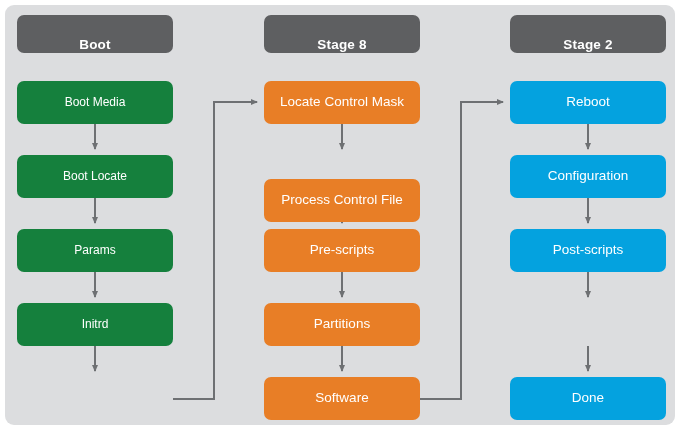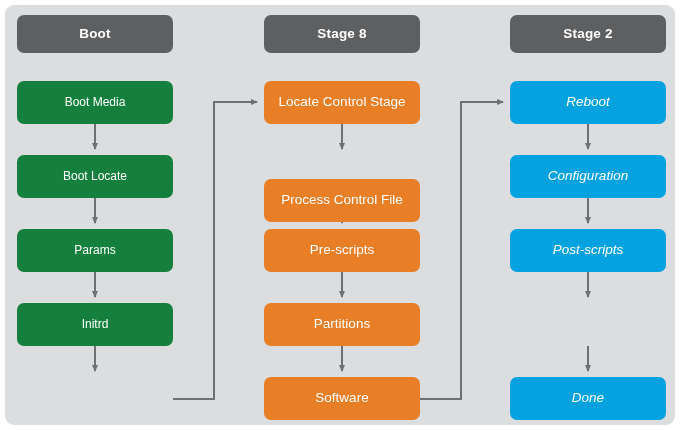--- a/index.html
+++ b/index.html
@@ -53,24 +53,25 @@
     width: 100%;
     padding: 0 6px;
     box-sizing: border-box;
   }
   .header-node {
     height: 38px;
     background: #5e5f61;
     font-size: 13.5px;
     font-weight: bold;
     letter-spacing: 0.2px;
+    align-items: flex-end;
   }
   .stage-green  { background: #15803d; font-size: 12px; }
   .stage-orange { background: #e87e26; font-size: 13.5px; }
-  .stage-blue   { background: #04a2df; font-size: 13.5px; font-style: italic; }
+  .stage-blue   { background: #04a2df; font-size: 13.5px; }
 </style>
 </head>
 <body>
 
 <div id="canvas">
 
   <div id="panel"></div>
 
   <svg id="svg-links" viewBox="0 0 680 430" xmlns="http://www.w3.org/2000/svg">
     <defs>
@@ -146,21 +147,21 @@
   <div class="node stage-green" style="left:17px; top:303px;">
     <span class="label">Initrd</span>
   </div>
 
 
   <div class="node header-node" style="left:264px; top:15px;">
     <span class="label">Stage 8</span>
   </div>
 
   <div class="node stage-orange" style="left:264px; top:81px;">
-    <span class="label">Locate Control Stage</span>
+    <span class="label">Locate Control Mask</span>
   </div>
 
   <div class="node stage-orange" style="left:264px; top:155px;margin-top:24px;">
     <span class="label">Process Control File</span>
   </div>
 
   <div class="node stage-orange" style="left:264px; top:229px;">
     <span class="label">Pre-scripts</span>
   </div>
 

